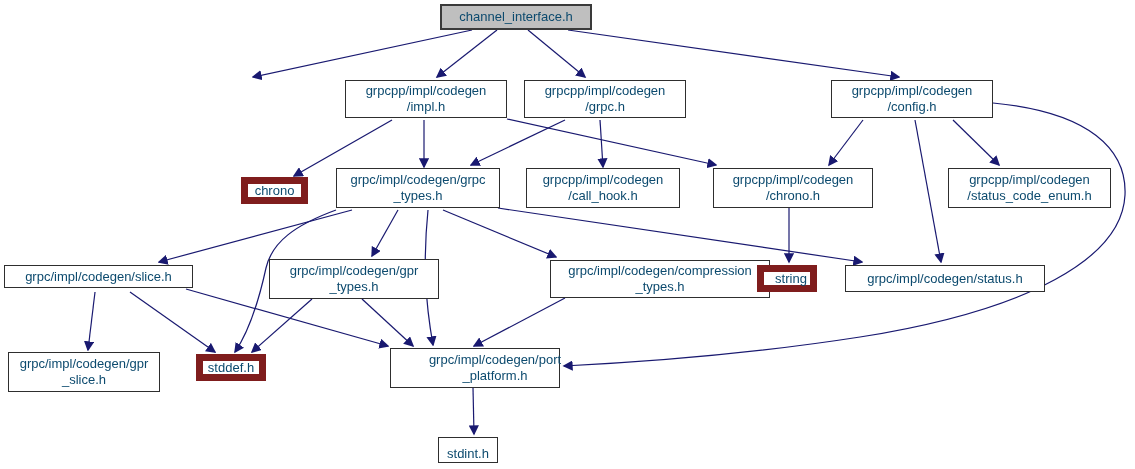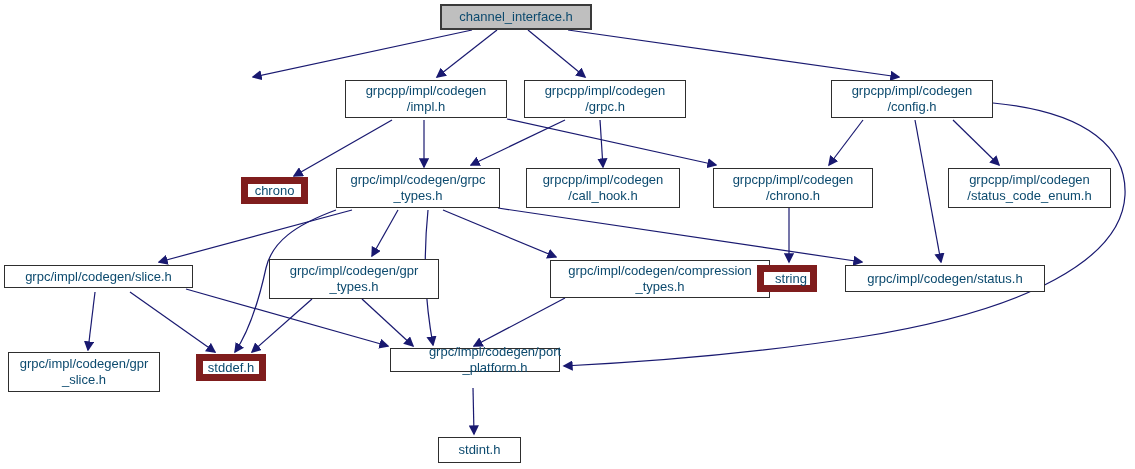--- a/index.html
+++ b/index.html
@@ -141,22 +141,22 @@
     <div class="ln">grpc/impl/codegen/status.h</div>
   </div>
 
   <div class="node" style="left:8px;top:352px;width:152px;height:40px;">
     <div class="ln">grpc/impl/codegen/gpr</div>
     <div class="ln">_slice.h</div>
   </div>
   <div class="node system" style="left:196px;top:354px;width:70px;height:27px;">
     <div class="ln">stddef.h</div>
   </div>
-  <div class="node" style="left:390px;top:348px;width:170px;height:24px;padding-left:40px;">
+  <div class="node" style="left:390px;top:348px;width:170px;height:40px;padding-left:40px;">
     <div class="ln">grpc/impl/codegen/port</div>
     <div class="ln">_platform.h</div>
   </div>
 
-  <div class="node" style="left:438px;top:437px;width:83px;height:26px;">
+  <div class="node" style="left:438px;top:437px;width:60px;height:26px;justify-content:flex-end;">
     <div class="ln">stdint.h</div>
   </div>
 
 </div>
 
 </body></html>

